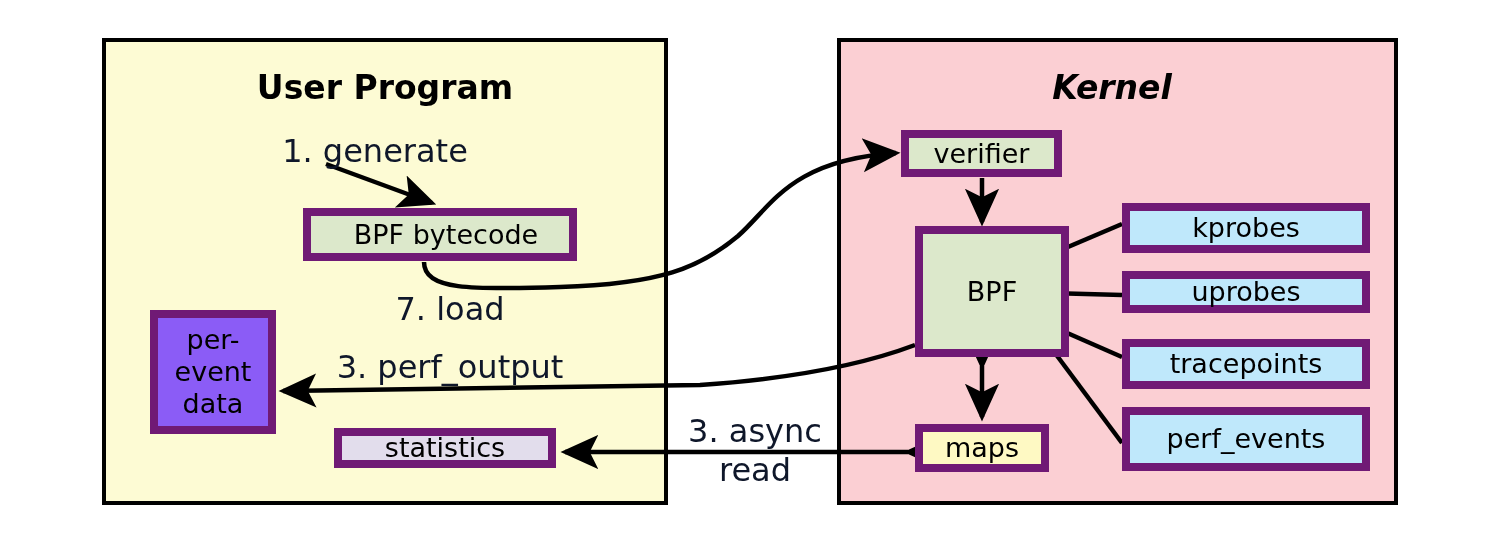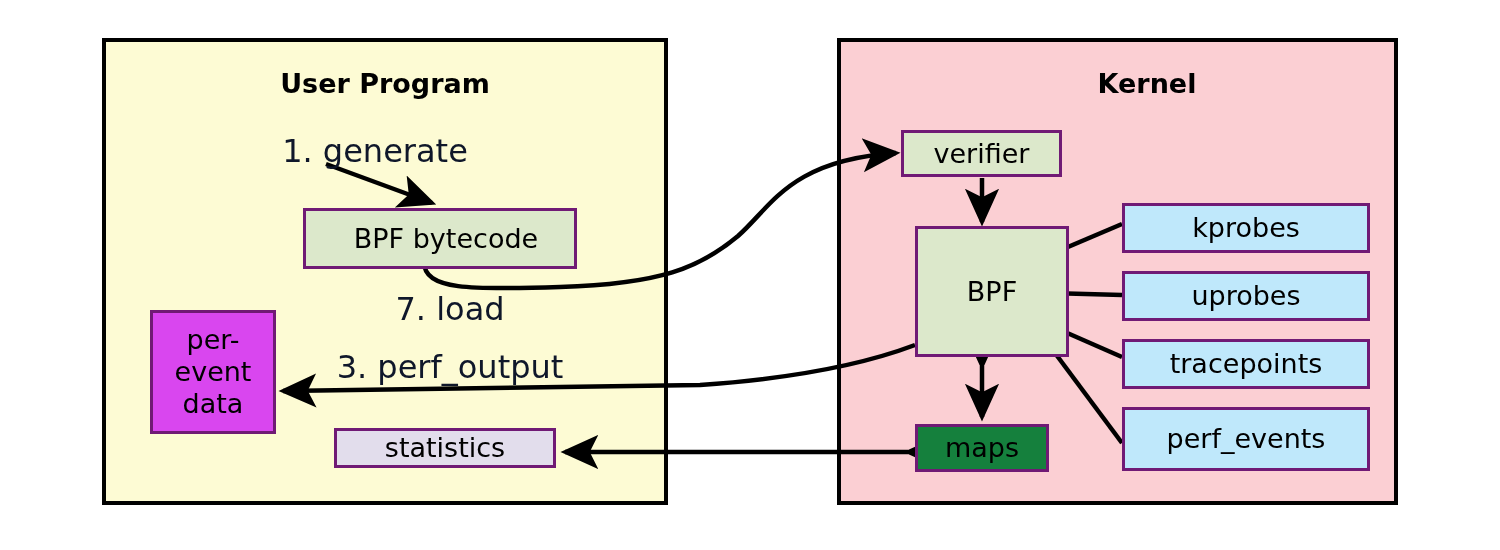--- a/index.html
+++ b/index.html
@@ -22,33 +22,33 @@
   svg.layer {
     position: absolute;
     left: 0;
     top: 0;
     width: 1500px;
     height: 550px;
   }
   .node {
     position: absolute;
     box-sizing: border-box;
-    border: 3px solid #701a75;
+    border: 8px solid #701a75;
     display: flex;
     align-items: center;
     justify-content: center;
     text-align: center;
     line-height: 1.18;
     color: #000000;
     font-family: "DejaVu Sans", sans-serif;
   }
   .container-label {
     position: absolute;
     font-weight: bold;
-    font-size: 27px;
+    font-size: 33px;
     color: #000000;
     text-align: center;
     white-space: nowrap;
     font-family: "DejaVu Sans", sans-serif;
   }
   .edge-label {
     position: absolute;
     font-size: 32px;
     color: #0f172a;
     text-align: center;
@@ -64,65 +64,65 @@
     border: 4px solid #000000;
   }
   #zone-kernel {
     left: 837px; top: 38px; width: 561px; height: 467px;
     background: #fbcfd3;
     border: 4px solid #000000;
   }
 
   
   #node-bpf-bytecode {
-    left: 303px; top: 208px; width: 274px; height: 61px;
+    left: 303px; top: 208px; width: 274px; height: 53px;
     background: #dce8cb; font-size: 27px; padding-left: 12px;
   }
   #node-per-event-data {
     left: 150px; top: 310px; width: 126px; height: 124px;
-    background: #d946ef; font-size: 27px;
+    background: #8b5cf6; font-size: 27px;
   }
   #node-statistics {
     left: 334px; top: 428px; width: 222px; height: 40px;
     background: #e2ddec; font-size: 27px;
   }
 
   
   #node-verifier {
     left: 901px; top: 130px; width: 161px; height: 47px;
     background: #dce8cb; font-size: 27px;
   }
   #node-bpf {
     left: 915px; top: 226px; width: 154px; height: 131px;
     background: #dce8cb; font-size: 27px;
   }
   #node-maps {
     left: 915px; top: 424px; width: 134px; height: 48px;
-    background: #15803d; font-size: 27px;
+    background: #fef9c3; font-size: 27px;
   }
   #node-kprobes {
     left: 1122px; top: 203px; width: 248px; height: 50px;
     background: #bfe8fb; font-size: 27px;
   }
   #node-uprobes {
-    left: 1122px; top: 271px; width: 248px; height: 50px;
+    left: 1122px; top: 271px; width: 248px; height: 42px;
     background: #bfe8fb; font-size: 27px;
   }
   #node-tracepoints {
     left: 1122px; top: 339px; width: 248px; height: 50px;
     background: #bfe8fb; font-size: 27px;
   }
   #node-perf-events {
     left: 1122px; top: 407px; width: 248px; height: 64px;
     background: #bfe8fb; font-size: 27px;
   }
 
   
   #label-user-program { left: 102px; top: 68px; width: 566px; }
-  #label-kernel { left: 854px; top: 68px; width: 586px; }
+  #label-kernel { left: 819px; top: 68px; width: 586px; font-style: italic; }
 
   
   #label-generate { left: 230px; top: 132px; width: 290px; }
   #label-load     { left: 330px; top: 290px; width: 240px; }
   #label-perf     { left: 260px; top: 348px; width: 380px; }
   #label-async    { left: 672px; top: 412px; width: 166px; }
 </style>
 </head>
 <body>
 
@@ -161,20 +161,22 @@
 
     <line x1="1049" y1="255" x2="1122" y2="224" stroke="#000000" stroke-width="4.5"></line>
     <line x1="1049" y1="293" x2="1122" y2="295" stroke="#000000" stroke-width="4.5"></line>
     <line x1="1049" y1="325" x2="1122" y2="357" stroke="#000000" stroke-width="4.5"></line>
     <line x1="1049" y1="345" x2="1122" y2="443" stroke="#000000" stroke-width="4.5"></line>
   </svg>
 
   <div class="edge-label" id="label-generate">1. generate</div>
   <div class="edge-label" id="label-load">7. load</div>
   <div class="edge-label" id="label-perf">3. perf_output</div>
+  <div class="edge-label" id="label-async" style="white-space: pre-line;">3. async
+read</div>
 
   <div class="node" id="node-bpf-bytecode">BPF bytecode</div>
 
   <div class="node" id="node-per-event-data" style="white-space: pre-line;">per-
 event
 data</div>
 
   <div class="node" id="node-statistics">statistics</div>
 
   <div class="node" id="node-verifier">verifier</div>

